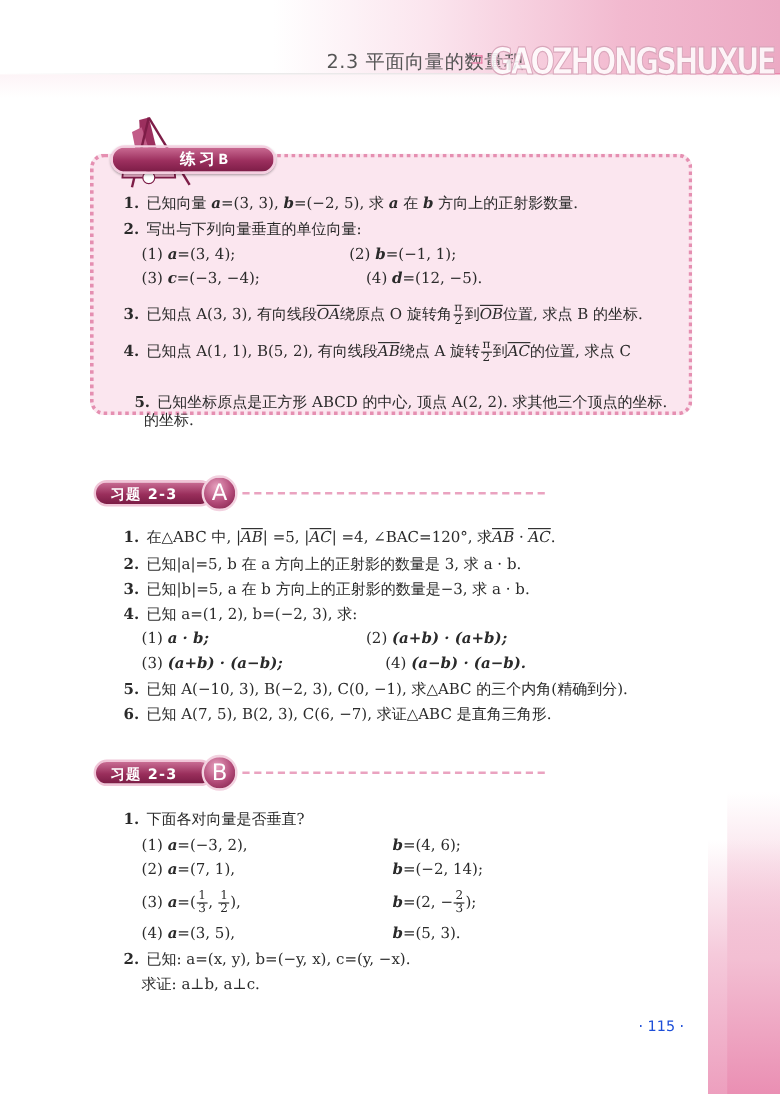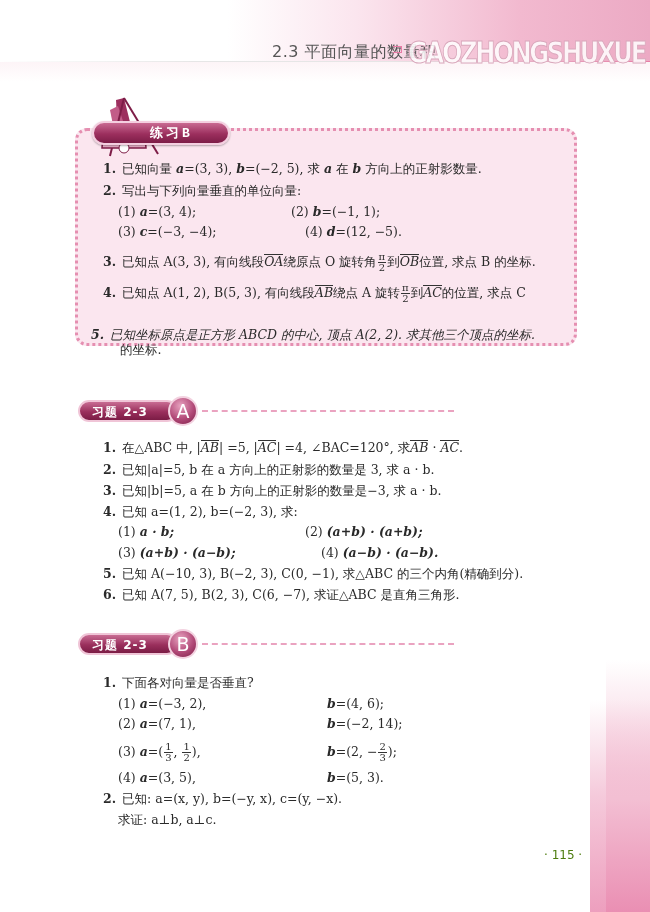--- a/index.html
+++ b/index.html
@@ -103,22 +103,22 @@
     }
     .frac span { display: block; }
     .frac .top { border-bottom: 1px solid #333; padding: 0 1px; }
     .vec { position: relative; display: inline-block; font-style: italic; }
     .vec::before {
       content: ""; position: absolute; left: 0; right: 0; top: -2px; border-top: 1px solid #333;
     }
     .b { font-weight: bold; font-style: italic; }
 
     .page-number {
-      position: absolute; left: 544px; top: 848px; font-family: "DejaVu Sans", sans-serif;
-      font-size: 12px; color: #4d7c0f;
+      position: absolute; left: 532px; top: 848px; font-family: "DejaVu Sans", sans-serif;
+      font-size: 12px; color: #1d4ed8;
     }
   </style>
 </head>
 <body>
 
 <div class="top-band"></div>
 <div class="top-fade"></div>
 <div class="header-line"></div>
 <div class="header-text">2.3  平面向量的数量积</div>
 <div class="header-square"></div>
@@ -147,24 +147,24 @@
 </div>
 <div class="q" style="left:118px; top:206px;"><span>(1) </span><span class="b">a</span><span>=(3, 4);</span></div>
 <div class="q" style="left:291px; top:206px;"><span>(2) </span><span class="b">b</span><span>=(−1, 1);</span></div>
 <div class="q" style="left:118px; top:226px;"><span>(3) </span><span class="b">c</span><span>=(−3, −4);</span></div>
 <div class="q" style="left:305px; top:226px;"><span>(4) </span><span class="b">d</span><span>=(12, −5).</span></div>
 
 <div class="q" style="left:103px; top:252px;">
   <span class="num">3.</span><span>已知点 A(3, 3), 有向线段</span><span class="vec">OA</span><span>绕原点 O 旋转角</span><span class="frac"><span class="top">π</span><span>2</span></span><span>到</span><span class="vec">OB</span><span>位置, 求点 B 的坐标.</span>
 </div>
 <div class="q" style="left:103px; top:283px;">
-  <span class="num">4.</span><span>已知点 A(1, 2), B(5, 3), 有向线段</span><span class="vec">AB</span><span>绕点 A 旋转</span><span class="frac"><span class="top">π</span><span>2</span></span><span>到</span><span class="vec">AC</span><span>的位置, 求点 C</span>
+  <span class="num">4.</span><span>已知点 A(1, 1), B(5, 2), 有向线段</span><span class="vec">AB</span><span>绕点 A 旋转</span><span class="frac"><span class="top">π</span><span>2</span></span><span>到</span><span class="vec">AC</span><span>的位置, 求点 C</span>
 </div>
 <div class="q" style="left:120px; top:308px;margin-top:36px;">的坐标.</div>
-<div class="q" style="left:91px; top:329px;font-style:italic;">
+<div class="q" style="left:112px; top:329px;">
   <span class="num">5.</span><span>已知坐标原点是正方形 ABCD 的中心, 顶点 A(2, 2). 求其他三个顶点的坐标.</span>
 </div>
 
 <div class="sec-badge" style="top:400px;"></div>
 <div class="sec-badge-label" style="left:92px; top:404px;">习题 2-3</div>
 <div class="sec-circle" style="left:168px; top:396px;">A</div>
 <div class="sec-dash" style="left:202px; top:410px; width:252px;"></div>
 
 <div class="q" style="left:103px; top:442px;">
   <span class="num">1.</span><span>在△ABC 中, |</span><span class="vec">AB</span><span>| =5, |</span><span class="vec">AC</span><span>| =4, ∠BAC=120°, 求</span><span class="vec">AB</span><span> · </span><span class="vec">AC</span><span>.</span>

